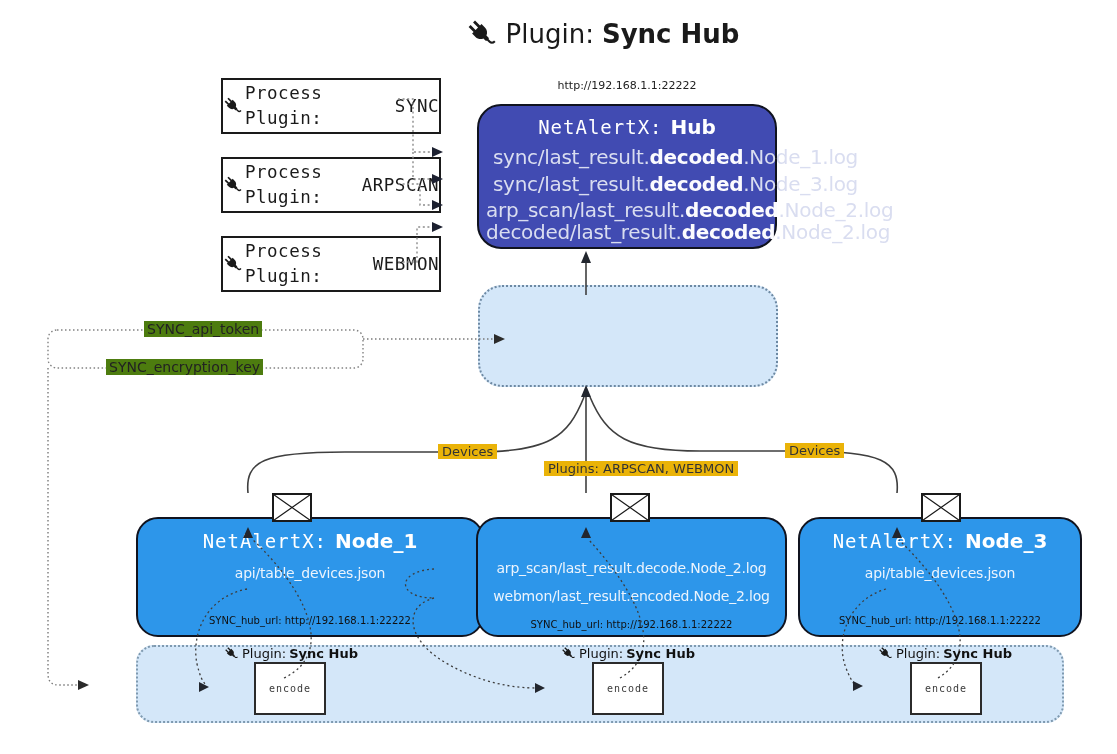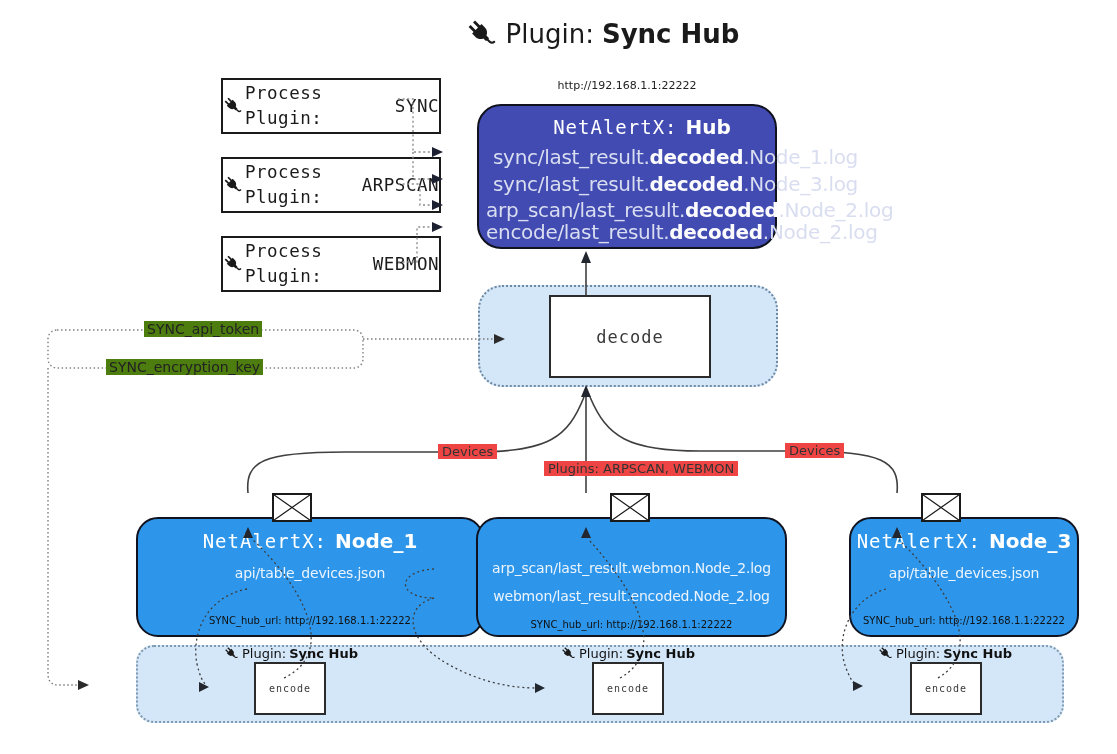--- a/index.html
+++ b/index.html
@@ -11,40 +11,40 @@
   .page-title{left:0;top:18px;width:1166px;display:flex;align-items:center;justify-content:center;
               font-size:26px;gap:8px;}
   .page-title b{font-weight:700;}
   
   .pbox{left:177px;width:220px;height:56px;border:2px solid #1a1a1a;background:#fff;
         font-family:"DejaVu Sans Mono",monospace;font-size:17.5px;letter-spacing:.5px;
         display:flex;flex-direction:row;align-items:center;justify-content:center;line-height:25px;}
   .pbox .l1{display:flex;align-items:center;gap:2px;}
   
   .hub{left:433px;top:104px;width:300px;height:145px;background:#414bb2;border:2px solid #10131f;border-radius:24px;}
-  .hub-title{position:absolute;left:15px;top:9px;width:100%;text-align:center;color:#fff;font-size:19px;}
+  .hub-title{position:absolute;left:0;top:9px;width:100%;text-align:center;color:#fff;font-size:19px;}
   .hub-title .pre{font-family:"DejaVu Sans Mono",monospace;letter-spacing:1px;margin-right:8px;}
   .hub-title b{font-size:20px;}
   .hub-line{position:absolute;height:19px;font-size:20px;letter-spacing:-.3px;color:#d9ddf0;white-space:nowrap;}
   .hub-line b{color:#fbfbfe;}
   .hub-url{left:433px;top:79px;width:300px;font-size:11px;color:#222;}
   
   .panel{background:#d4e7f9;border:2px dotted #6d89a3;border-radius:24px;}
   .wbox{background:#fff;border:2px solid #2b2b2b;display:flex;align-items:center;justify-content:center;
         font-family:"DejaVu Sans Mono",monospace;color:#3a3a3a;}
   
   .node{top:517px;height:120px;background:#2d96ea;border:2px solid #10131f;border-radius:22px;color:#fff;}
   .node-title{position:absolute;left:0;top:10px;width:100%;text-align:center;font-size:19px;}
   .node-title .pre{font-family:"DejaVu Sans Mono",monospace;letter-spacing:1px;margin-right:8px;}
   .node-title b{font-size:20px;}
   .node-file{position:absolute;left:0;width:100%;text-align:center;font-size:14px;letter-spacing:-.2px;
              color:#ecf4fd;white-space:nowrap;}
   .node-url{position:absolute;left:0;top:96px;width:100%;text-align:center;font-size:10px;color:#101010;}
   
-  .float-lbl{font-size:13px;color:#333;background:#ef4444;padding:0 4px;white-space:nowrap;z-index:6;}
+  .float-lbl{font-size:13px;color:#333;background:#eab308;padding:0 4px;white-space:nowrap;z-index:6;}
   .setting-lbl{font-size:14px;color:#222;background:#4d7c0f;padding:0 3px;white-space:nowrap;z-index:6;}
   
   .enc-lbl{top:646px;width:160px;display:flex;align-items:center;justify-content:center;gap:3px;
            font-size:13px;color:#111;z-index:6;}
   .envelope{top:493px;width:40px;height:29px;z-index:4;}
   svg.wires{position:absolute;left:0;top:0;z-index:5;pointer-events:none;}
   .plug-svg{flex:0 0 auto;}
 </style>
 </head>
 <body>
@@ -108,42 +108,39 @@
     <div class="hub-line" style="left:14px;top:39px;">
       <span>sync/last_result.</span><b>decoded</b><span>.Node_1.log</span>
     </div>
     <div class="hub-line" style="left:14px;top:66px;">
       <span>sync/last_result.</span><b>decoded</b><span>.Node_3.log</span>
     </div>
     <div class="hub-line" style="left:7px;top:92px;">
       <span>arp_scan/last_result.</span><b>decoded</b><span>.Node_2.log</span>
     </div>
     <div class="hub-line" style="left:7px;top:114px;">
-      <span>encode/last_result.</span><b>decoded</b><span>.Node_2.log</span>
+      <span>decoded/last_result.</span><b>decoded</b><span>.Node_2.log</span>
     </div>
   </div>
 
   <div class="abs panel" style="left:434px;top:285px;width:300px;height:102px;"></div>
-  <div class="abs wbox" style="left:505px;top:295px;width:162px;height:83px;font-size:17px;letter-spacing:1px;">
-    <span>decode</span>
-  </div>
 
   <div class="abs node" style="left:92px;width:348px;">
     <div class="node-title">
       <span class="pre">NetAlertX:</span><b>Node_1</b>
     </div>
     <div class="node-file" style="top:46px;">api/table_devices.json</div>
     <div class="node-url">SYNC_hub_url: http://192.168.1.1:22222</div>
   </div>
   <div class="abs node" style="left:432px;width:311px;">
-    <div class="node-file" style="top:41px;">arp_scan/last_result.webmon.Node_2.log</div>
+    <div class="node-file" style="top:41px;">arp_scan/last_result.decode.Node_2.log</div>
     <div class="node-file" style="top:69px;">webmon/last_result.encoded.Node_2.log</div>
     <div class="node-url" style="top:100px;">SYNC_hub_url: http://192.168.1.1:22222</div>
   </div>
-  <div class="abs node" style="left:805px;width:230px;">
+  <div class="abs node" style="left:754px;width:284px;">
     <div class="node-title">
       <span class="pre">NetAlertX:</span><b>Node_3</b>
     </div>
     <div class="node-file" style="top:46px;">api/table_devices.json</div>
     <div class="node-url">SYNC_hub_url: http://192.168.1.1:22222</div>
   </div>
 
   <div class="abs envelope" style="left:228px;">
     <svg width="40" height="29" viewBox="0 0 40 29">
         <use href="#envelope-shape"></use>

